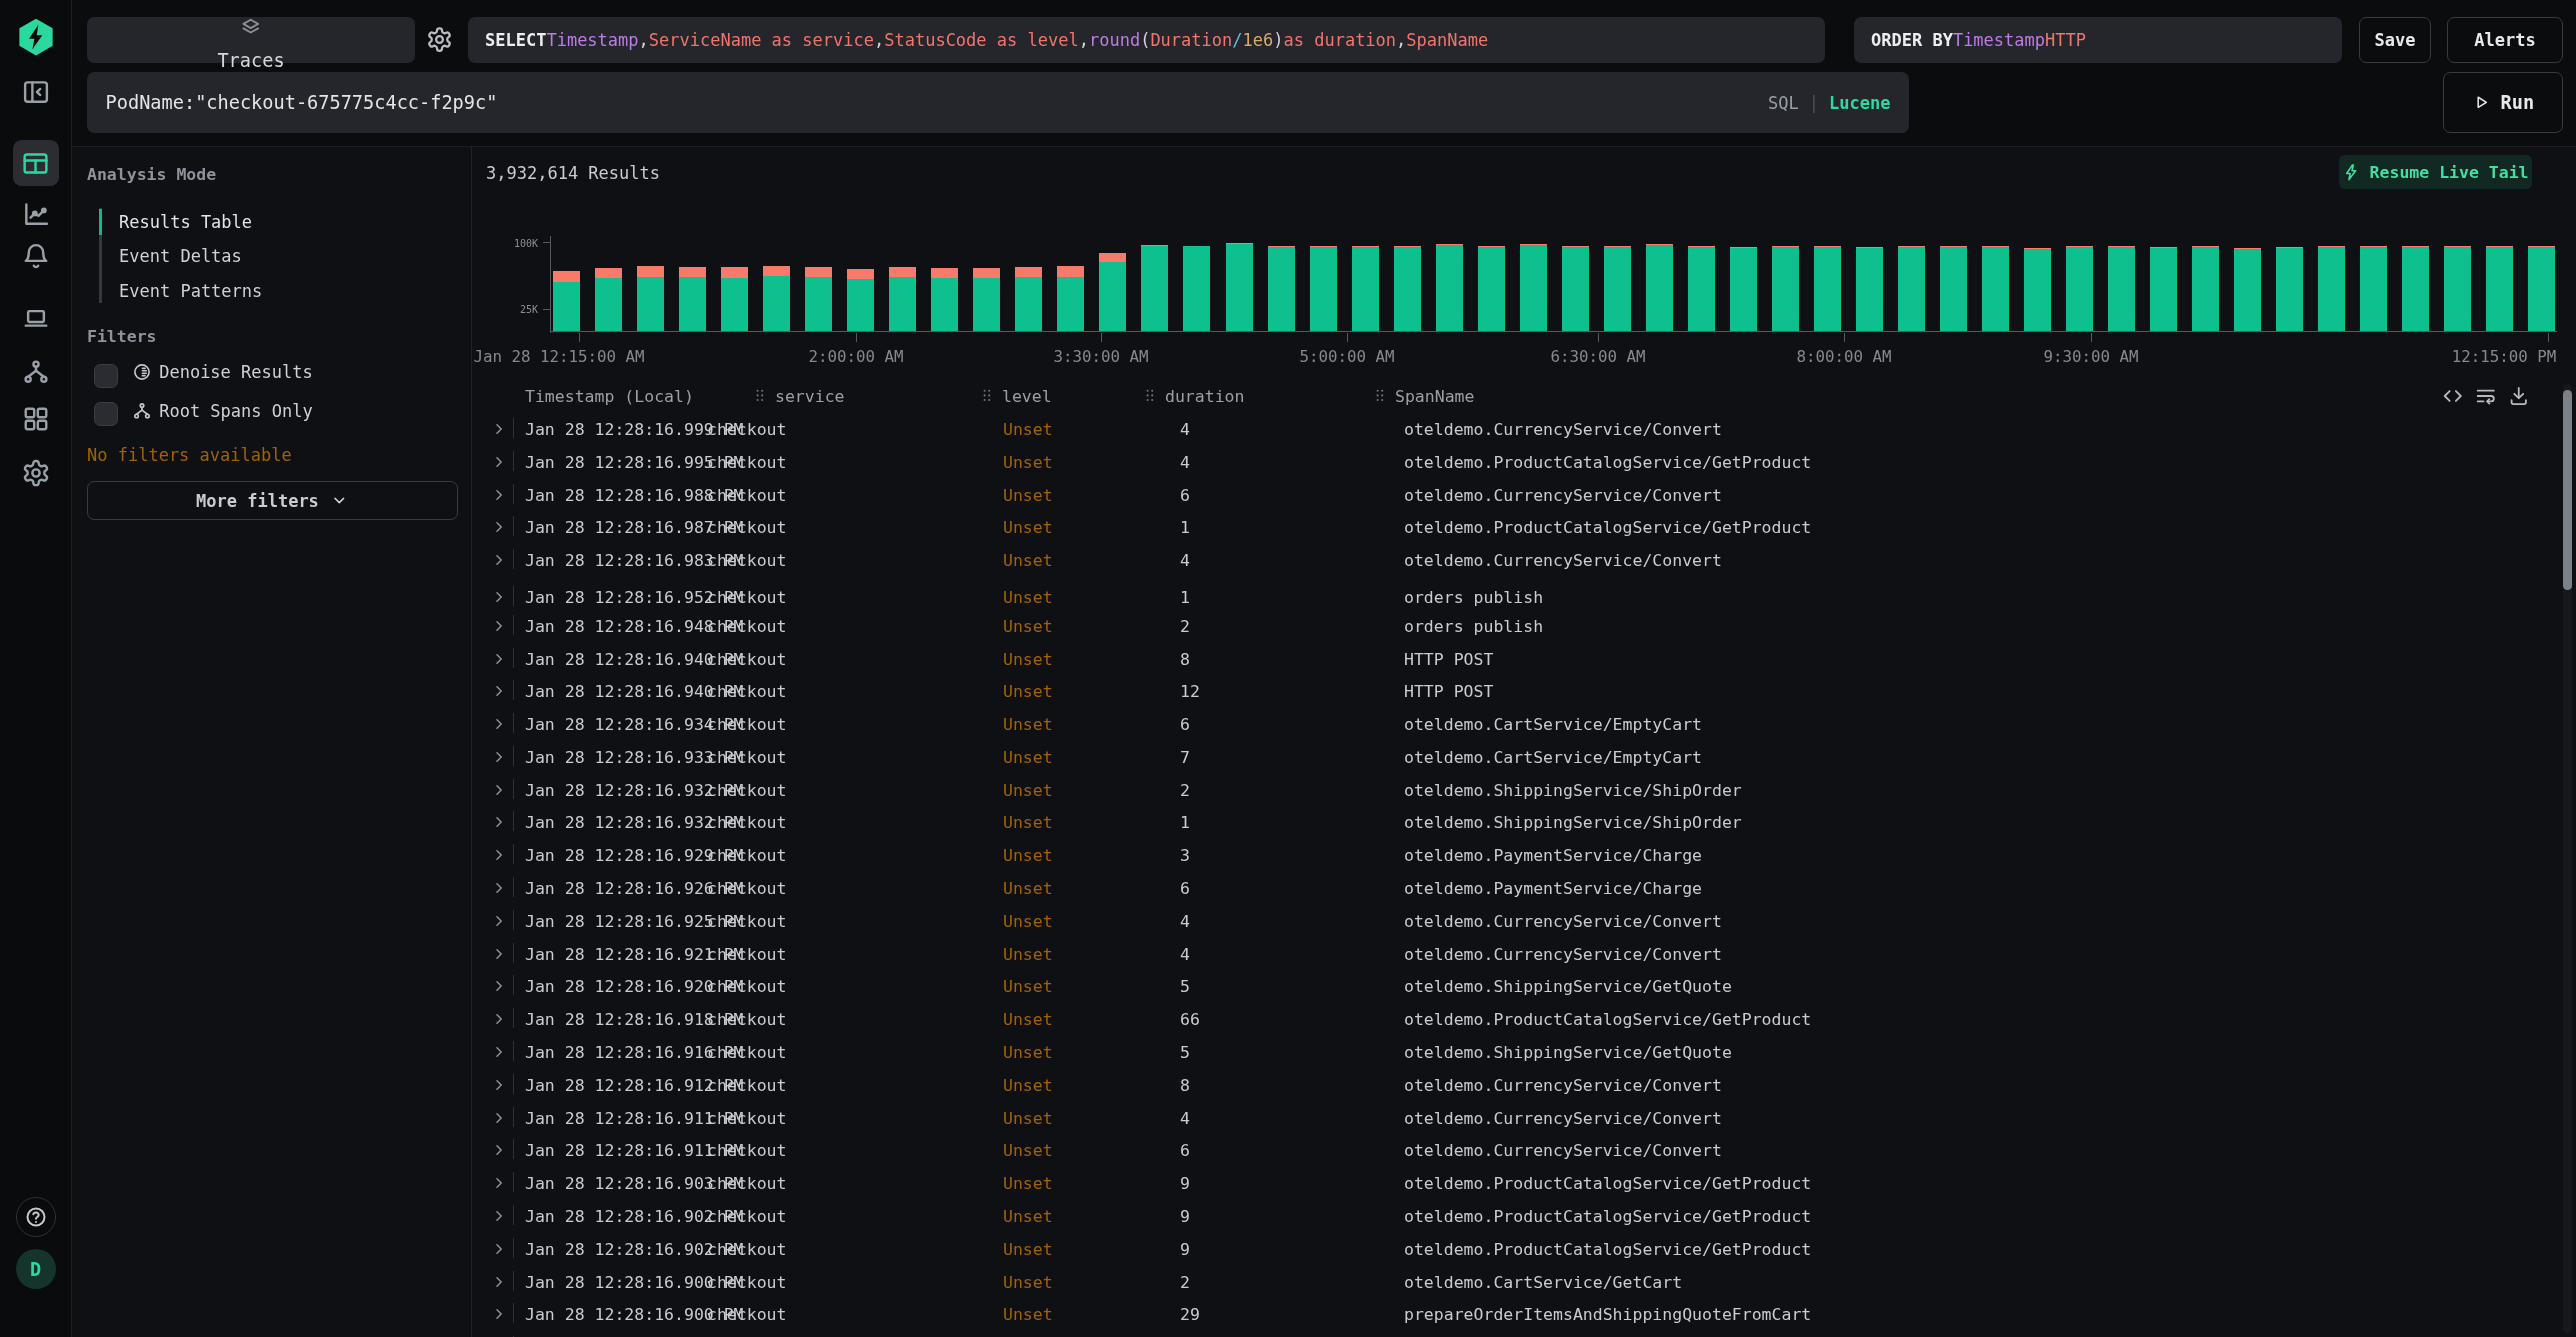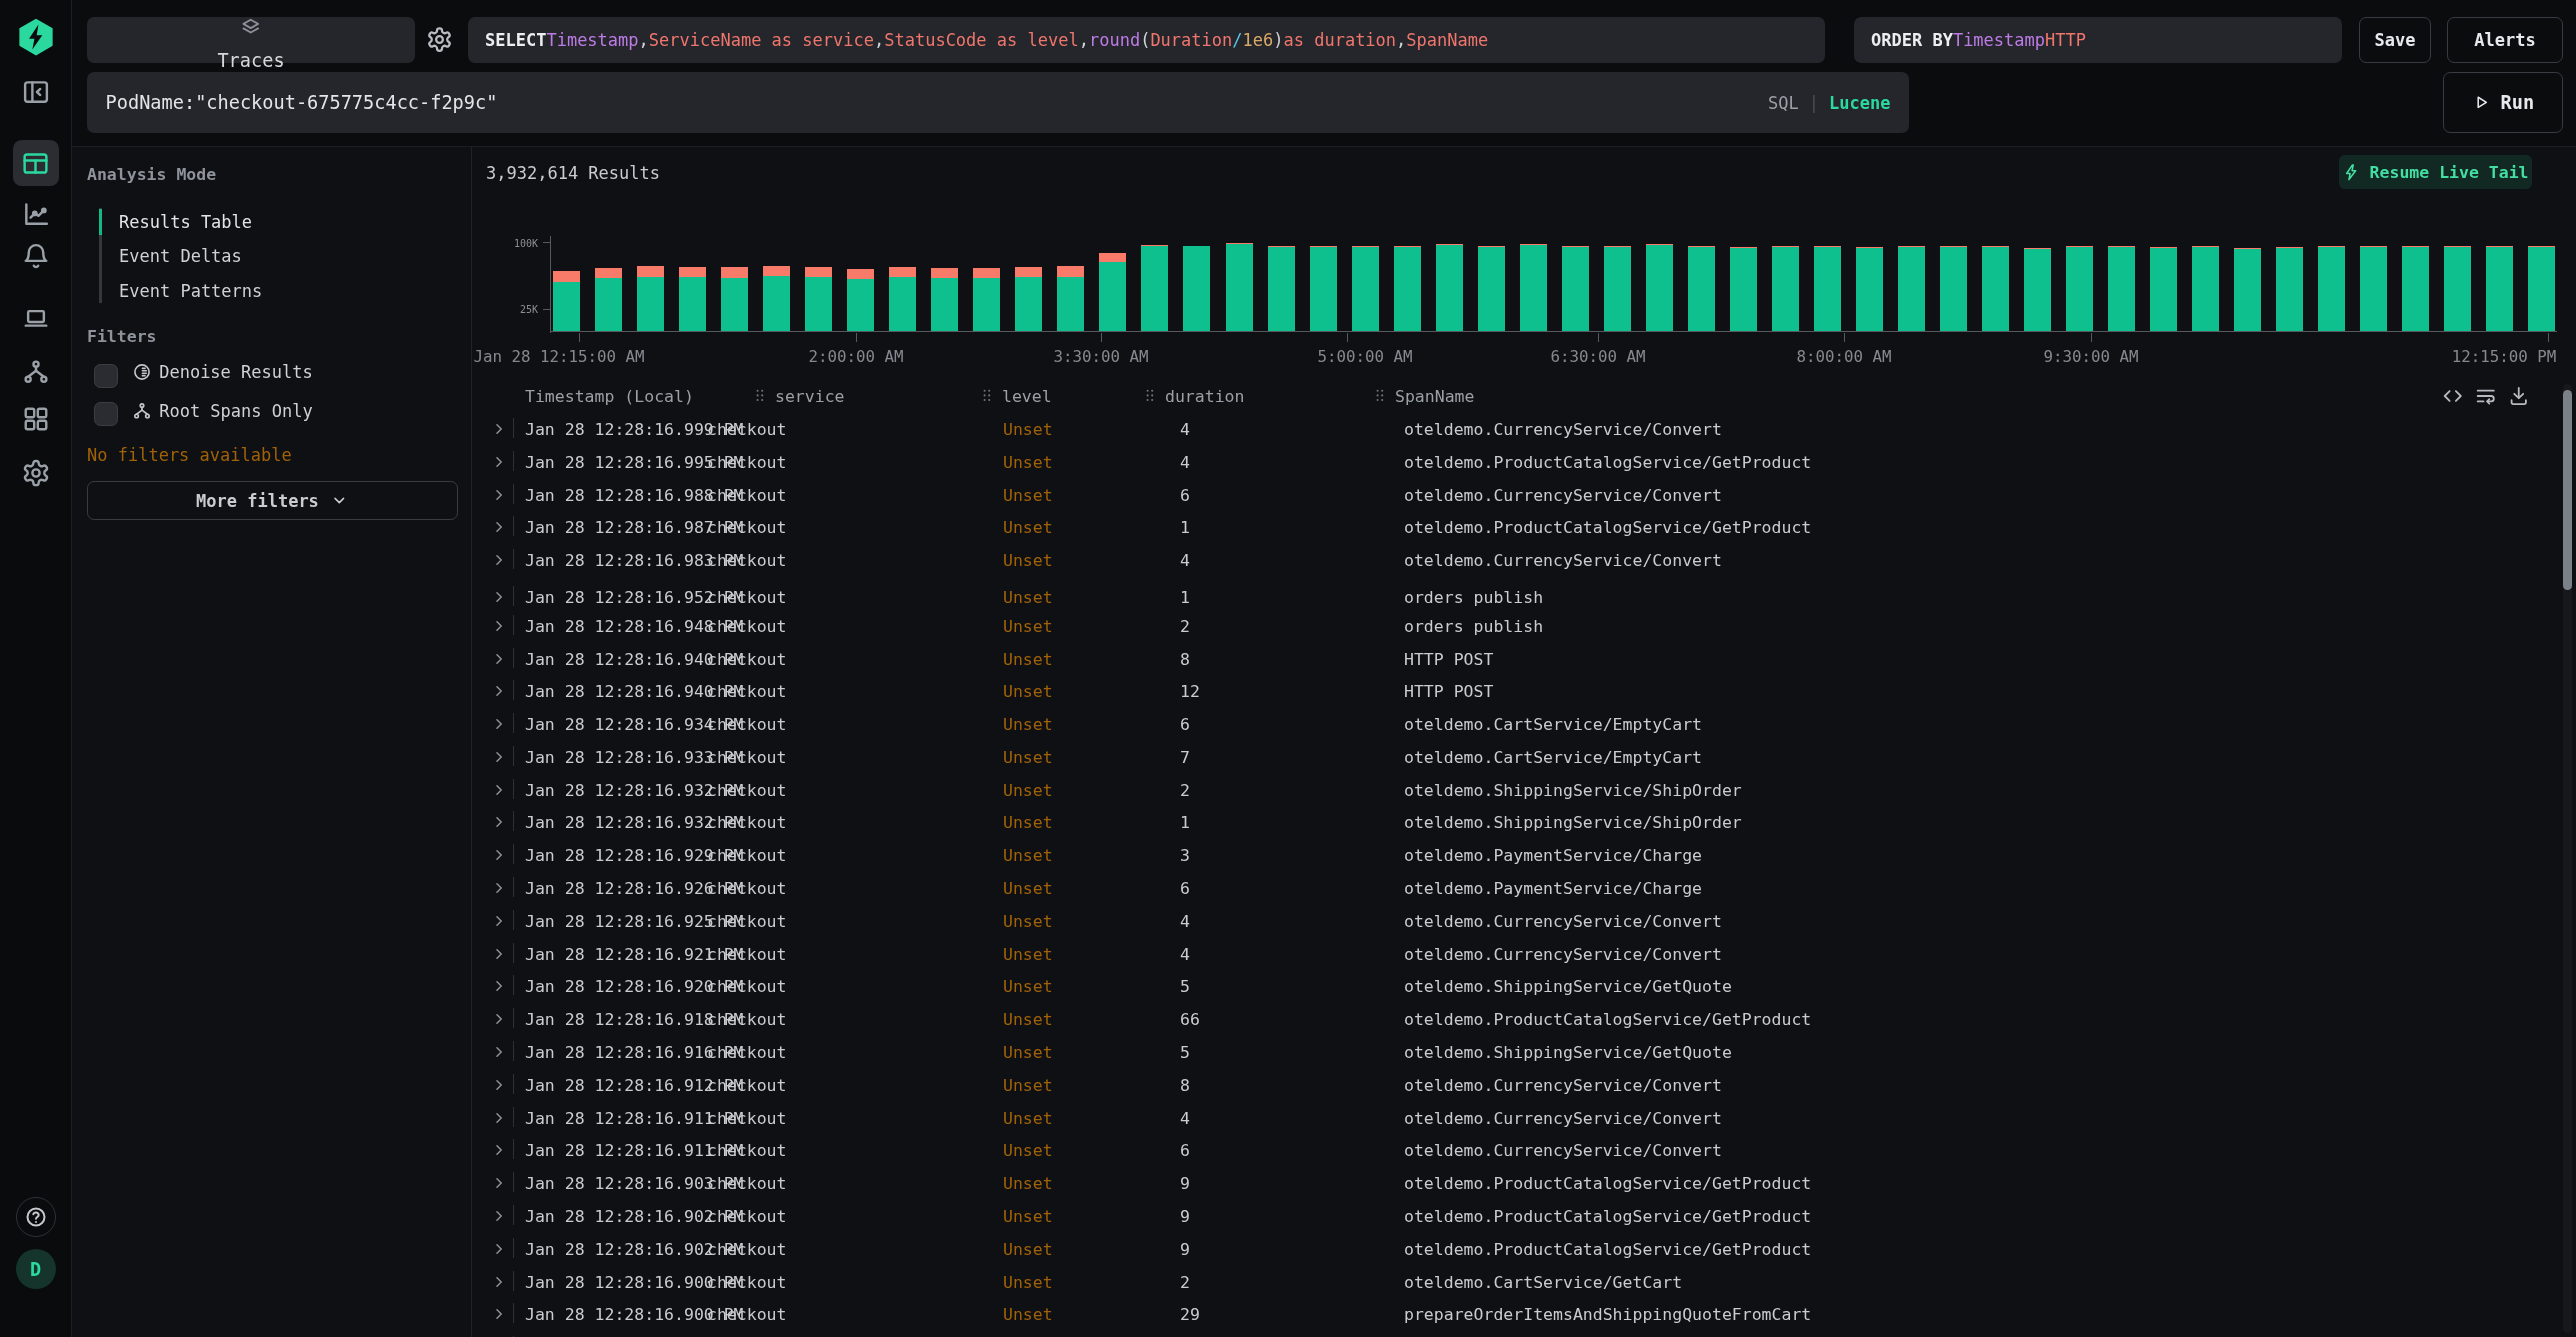--- a/index.html
+++ b/index.html
@@ -512,21 +512,21 @@
       <div class="y-tick-mark abs" style="left: 543px; top: 242px;"></div>
       <div class="y-tick-lab abs" style="top: 309px;">25K</div>
       <div class="y-tick-mark abs" style="left: 543px; top: 309px;"></div>
       <div class="x-tick-mark abs" style="left: 579px;"></div>
       <div class="x-tick-lab abs" style="left: 559px;">Jan 28 12:15:00 AM</div>
       <div class="x-tick-mark abs" style="left: 856px;"></div>
       <div class="x-tick-lab abs" style="left: 856px;">2:00:00 AM</div>
       <div class="x-tick-mark abs" style="left: 1101px;"></div>
       <div class="x-tick-lab abs" style="left: 1101px;">3:30:00 AM</div>
       <div class="x-tick-mark abs" style="left: 1347px;"></div>
-      <div class="x-tick-lab abs" style="left: 1347px; margin-left: 18px;">5:00:00 AM</div>
+      <div class="x-tick-lab abs" style="left: 1347px;">5:00:00 AM</div>
       <div class="x-tick-mark abs" style="left: 1598px;"></div>
       <div class="x-tick-lab abs" style="left: 1598px;">6:30:00 AM</div>
       <div class="x-tick-mark abs" style="left: 1844px;"></div>
       <div class="x-tick-lab abs" style="left: 1844px;">8:00:00 AM</div>
       <div class="x-tick-mark abs" style="left: 2091px;"></div>
       <div class="x-tick-lab abs" style="left: 2091px;">9:30:00 AM</div>
       <div class="x-tick-mark abs" style="left: 2548px;"></div>
       <div class="x-tick-lab abs" style="left: 2504px;">12:15:00 PM</div>
     </div>
 

